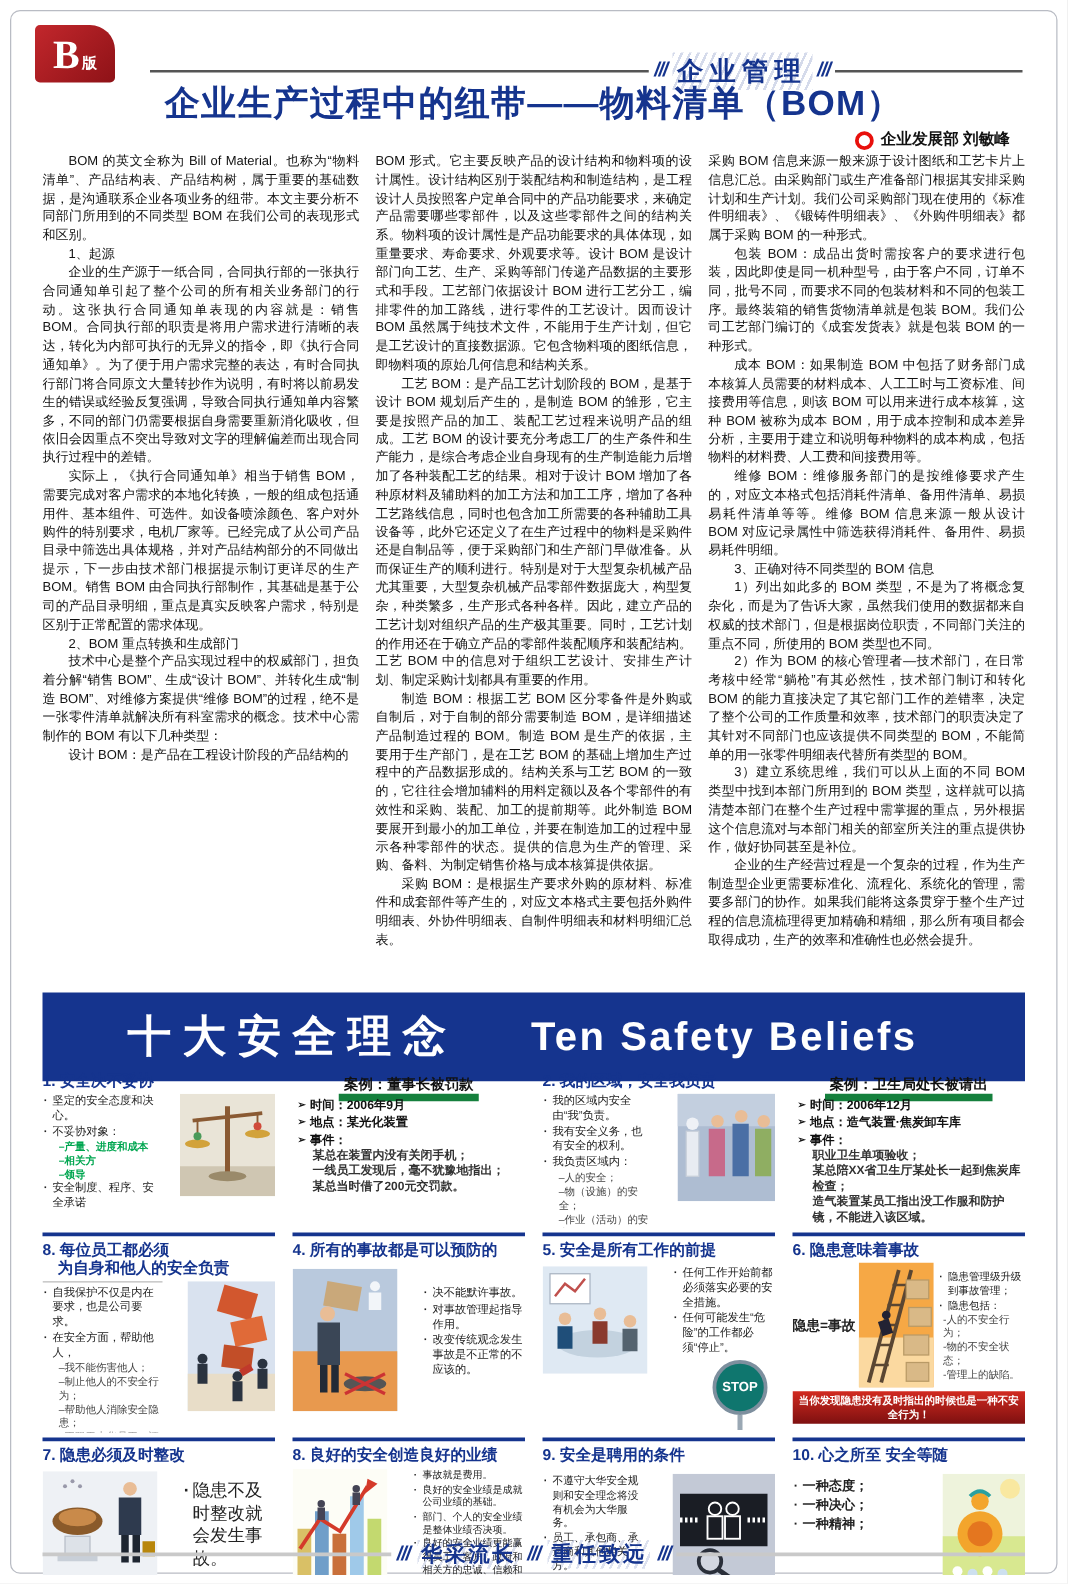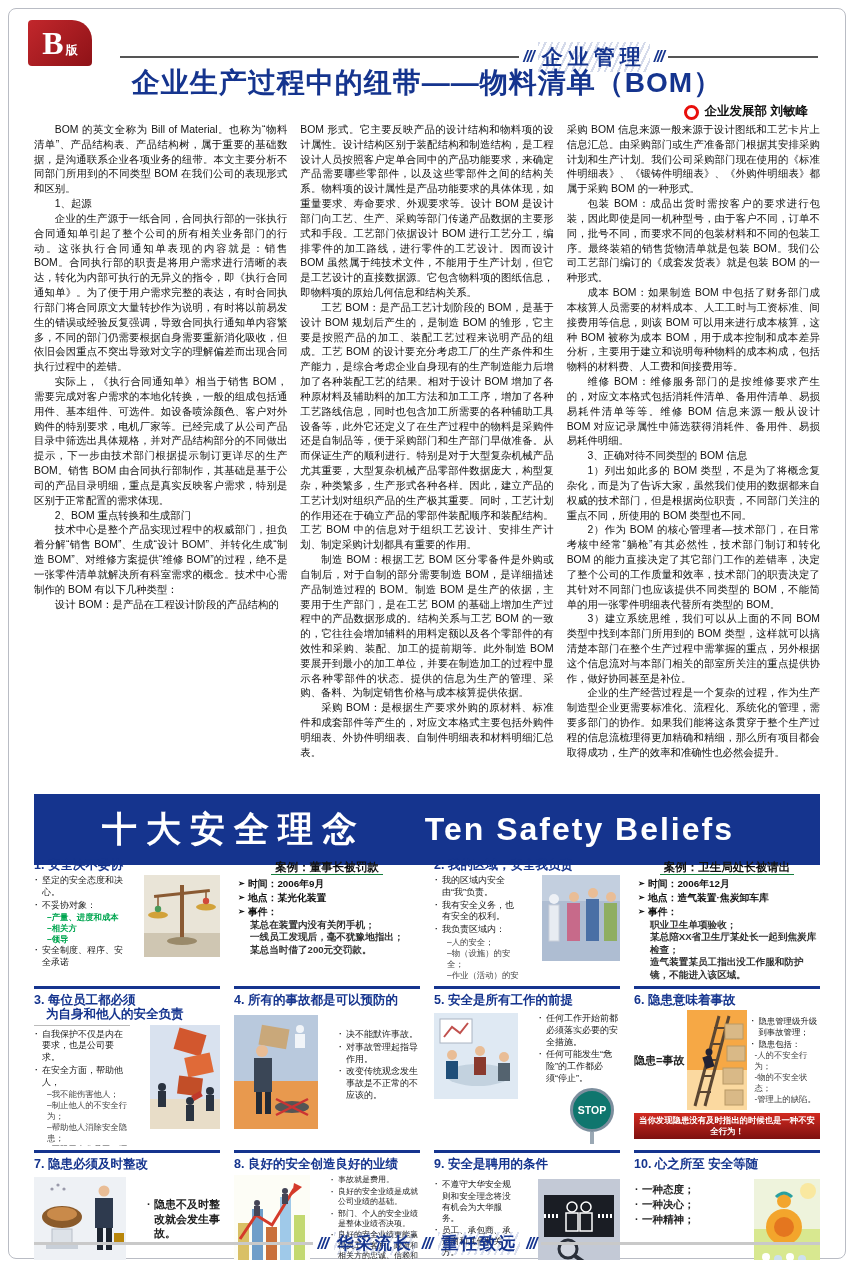--- a/index.html
+++ b/index.html
@@ -51,21 +51,21 @@
   ul.bl{list-style:none;margin:0;padding:0;font-size:9px;line-height:1.3;color:#222;flex:1;}
   ul.bl>li{padding-left:8px;position:relative;margin-bottom:1px;}
   ul.bl>li::before{content:"·";position:absolute;left:1px;font-weight:bold;}
   ul.subs{list-style:none;margin:0;padding:0 0 0 13px;font-size:8.4px;line-height:1.3;color:#444;}
   ul.subs.green li{color:#00a650;font-weight:bold;}
   .tiny-note{font-size:7.6px;font-weight:bold;color:#8e3535;line-height:1.25;margin-top:2px;}
   .illu{flex:0 0 auto;display:block;}
 
   
   .case h4{margin:2px 0 3px 0;font-size:11.5px;text-align:center;}
-  .case h4 span{border-bottom:1px solid #15803d;padding:0 4px 1px 4px;}
+  .case h4 span{border-bottom:6px solid #15803d;padding:0 4px 1px 4px;}
   .case-line{font-size:9.8px;font-weight:bold;margin:1px 0 0 4px;padding-left:10px;position:relative;}
   .case-line::before{content:"➢";position:absolute;left:0;font-size:8px;top:1px;}
   .case-detail{font-size:9.6px;font-weight:bold;color:#333;margin-left:16px;line-height:1.3;}
 
   
   .b6-row{display:flex;align-items:center;gap:3px;}
   .b6-label{font-size:11px;font-weight:bold;color:#222;flex:0 0 auto;}
   .alert-banner{margin-top:3px;background:linear-gradient(#d22a20,#7e1010);color:#fff;
                 font-size:8.4px;font-weight:bold;padding:2px 3px;text-align:center;}
   
@@ -219,21 +219,21 @@
         <div class="case-detail">职业卫生单项验收；</div>
         <div class="case-detail">某总陪XX省卫生厅某处长一起到焦炭库检查；</div>
         <div class="case-detail">造气装置某员工指出没工作服和防护镜，不能进入该区域。</div>
 
       </div>
     </div>
 
     <div class="grow grow2">
       <div class="cell">
         <h3>
-          <span>3. 每位员工都必须</span><span class="t2">为自身和他人的安全负责</span>
+          <span>8. 每位员工都必须</span><span class="t2">为自身和他人的安全负责</span>
         </h3>
         <div class="b-body">
           <ul class="bl" style="border-top:1px solid #bbb;padding-top:3px;">
             <li>自我保护不仅是内在要求，也是公司要求。</li>
             <li>在安全方面，帮助他人，</li>
             <ul class="subs">
               <li>–我不能伤害他人；</li>
               <li>–制止他人的不安全行为；</li>
               <li>–帮助他人消除安全隐患；</li>
               <li>–不限于大华员工，还应包括承包商、客户、其他外来人员；</li>
@@ -356,21 +356,21 @@
             <ellipse cx="28" cy="40" rx="20" ry="11" fill="#8a5a2a"></ellipse>
             <ellipse cx="28" cy="37" rx="15" ry="7" fill="#c98a4a"></ellipse>
             <rect x="18" y="52" width="20" height="14" fill="#dde2e8" stroke="#b7bec8"></rect>
             <rect x="12" y="66" width="32" height="6" fill="#c8cfd8"></rect>
             <circle cx="70" cy="14" r="5.5" fill="#e9bd96"></circle>
             <rect x="61" y="21" width="18" height="30" fill="#2e3a4e"></rect>
             <rect x="63" y="51" width="6" height="22" fill="#1d2530"></rect>
               <rect x="72" y="51" width="6" height="22" fill="#1d2530"></rect>
             <rect x="80" y="56" width="10" height="12" fill="#b8860b"></rect>
           </svg>
-          <ul class="bl" style="font-size:11px;font-weight:bold;">
+          <ul class="bl" style="font-size:14px;font-weight:normal;">
             <li>隐患不及时整改就会发生事故。</li>
           </ul>
         </div>
       </div>
 
       <div class="cell">
         <h3>8. 良好的安全创造良好的业绩</h3>
         <div class="b-body" style="margin-top:4px;">
           <svg class="illu" width="76" height="92" viewBox="0 0 76 92">
             <rect width="76" height="92" fill="#fdfdf6"></rect>

